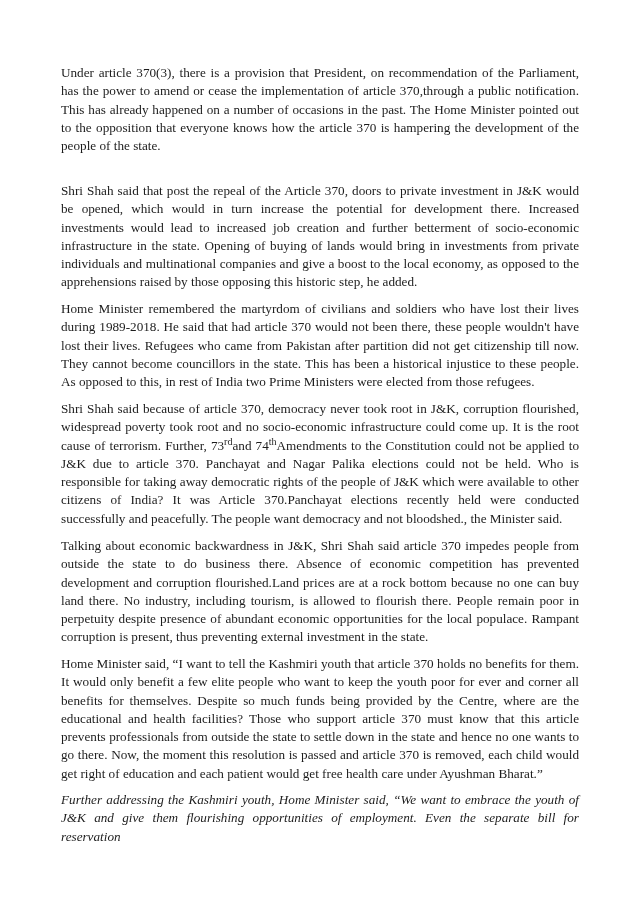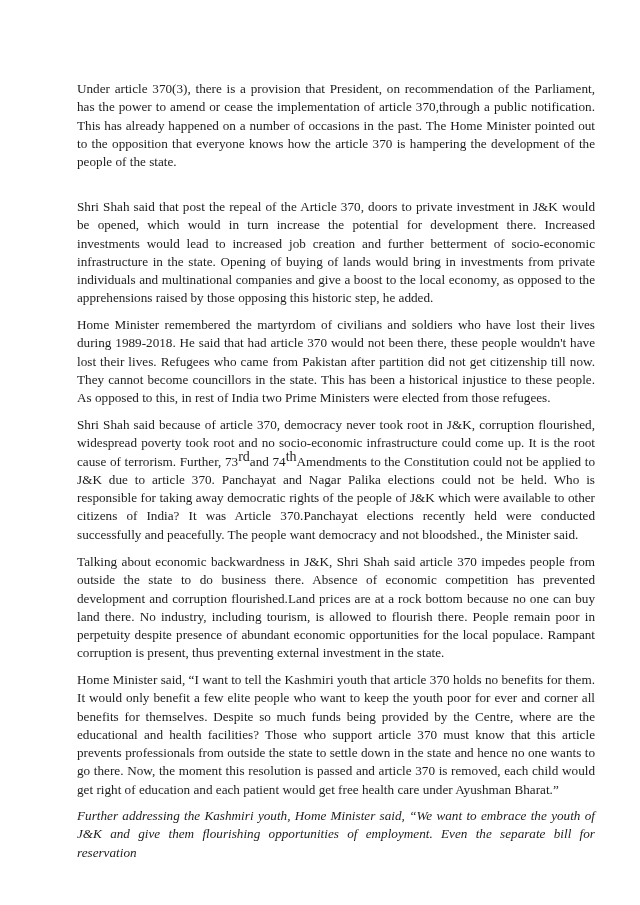--- a/index.html
+++ b/index.html
@@ -21,24 +21,24 @@
       font-family: "Liberation Serif", "DejaVu Serif", serif;
       font-size: 13.2px;
       line-height: 18.3px;
       color: #1c1c1c;
       text-align: justify;
     }
     .para {
       position: absolute;
       left: 0;
       width: 518px;
-      margin: 16px;
+      margin: 0;
     }
     sup {
-      font-size: 14px;
+      font-size: 10px;
       line-height: 0;
       vertical-align: 5px;
     }
   </style>
 </head>
 <body>
 
 <div class="page">
 
   <p class="para" style="top:64px;">Under article 370(3), there is a provision that President, on recommendation of the Parliament, has the power to amend or cease the implementation of article 370,through a public notification. This has already happened on a number of occasions in the past. The Home Minister pointed out to the opposition that everyone knows how the article 370 is hampering the development of the people of the state.</p>

